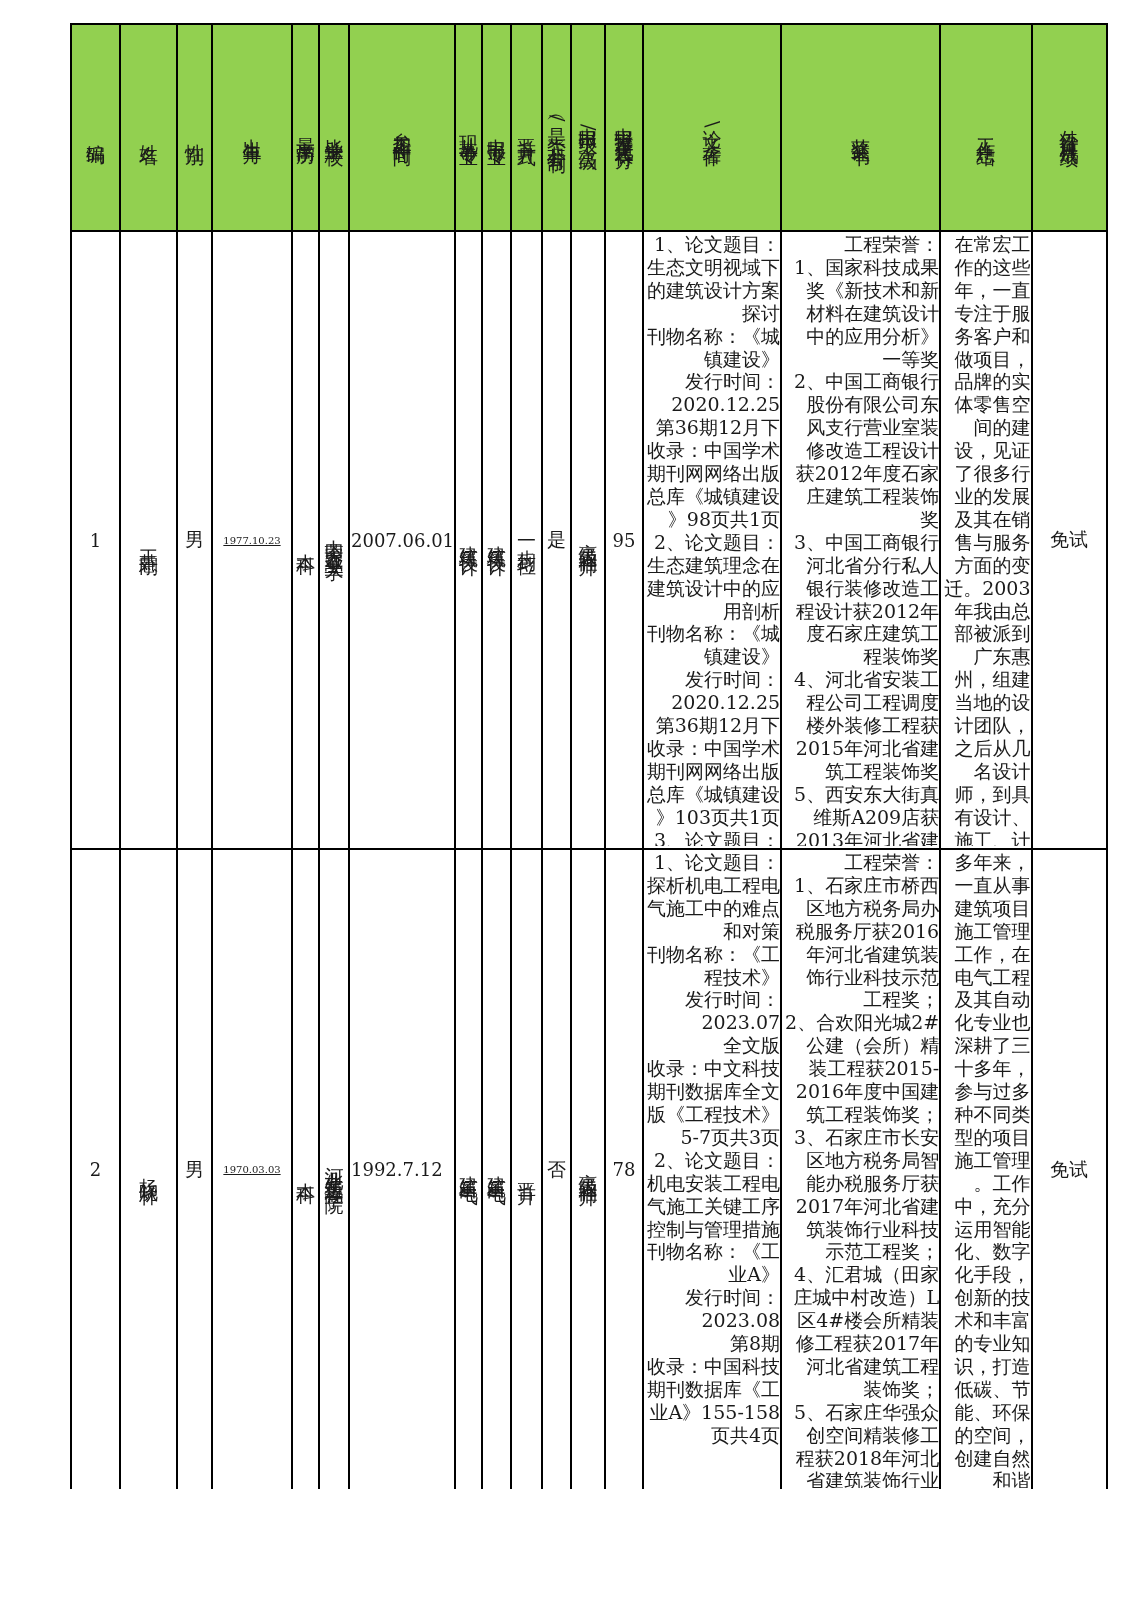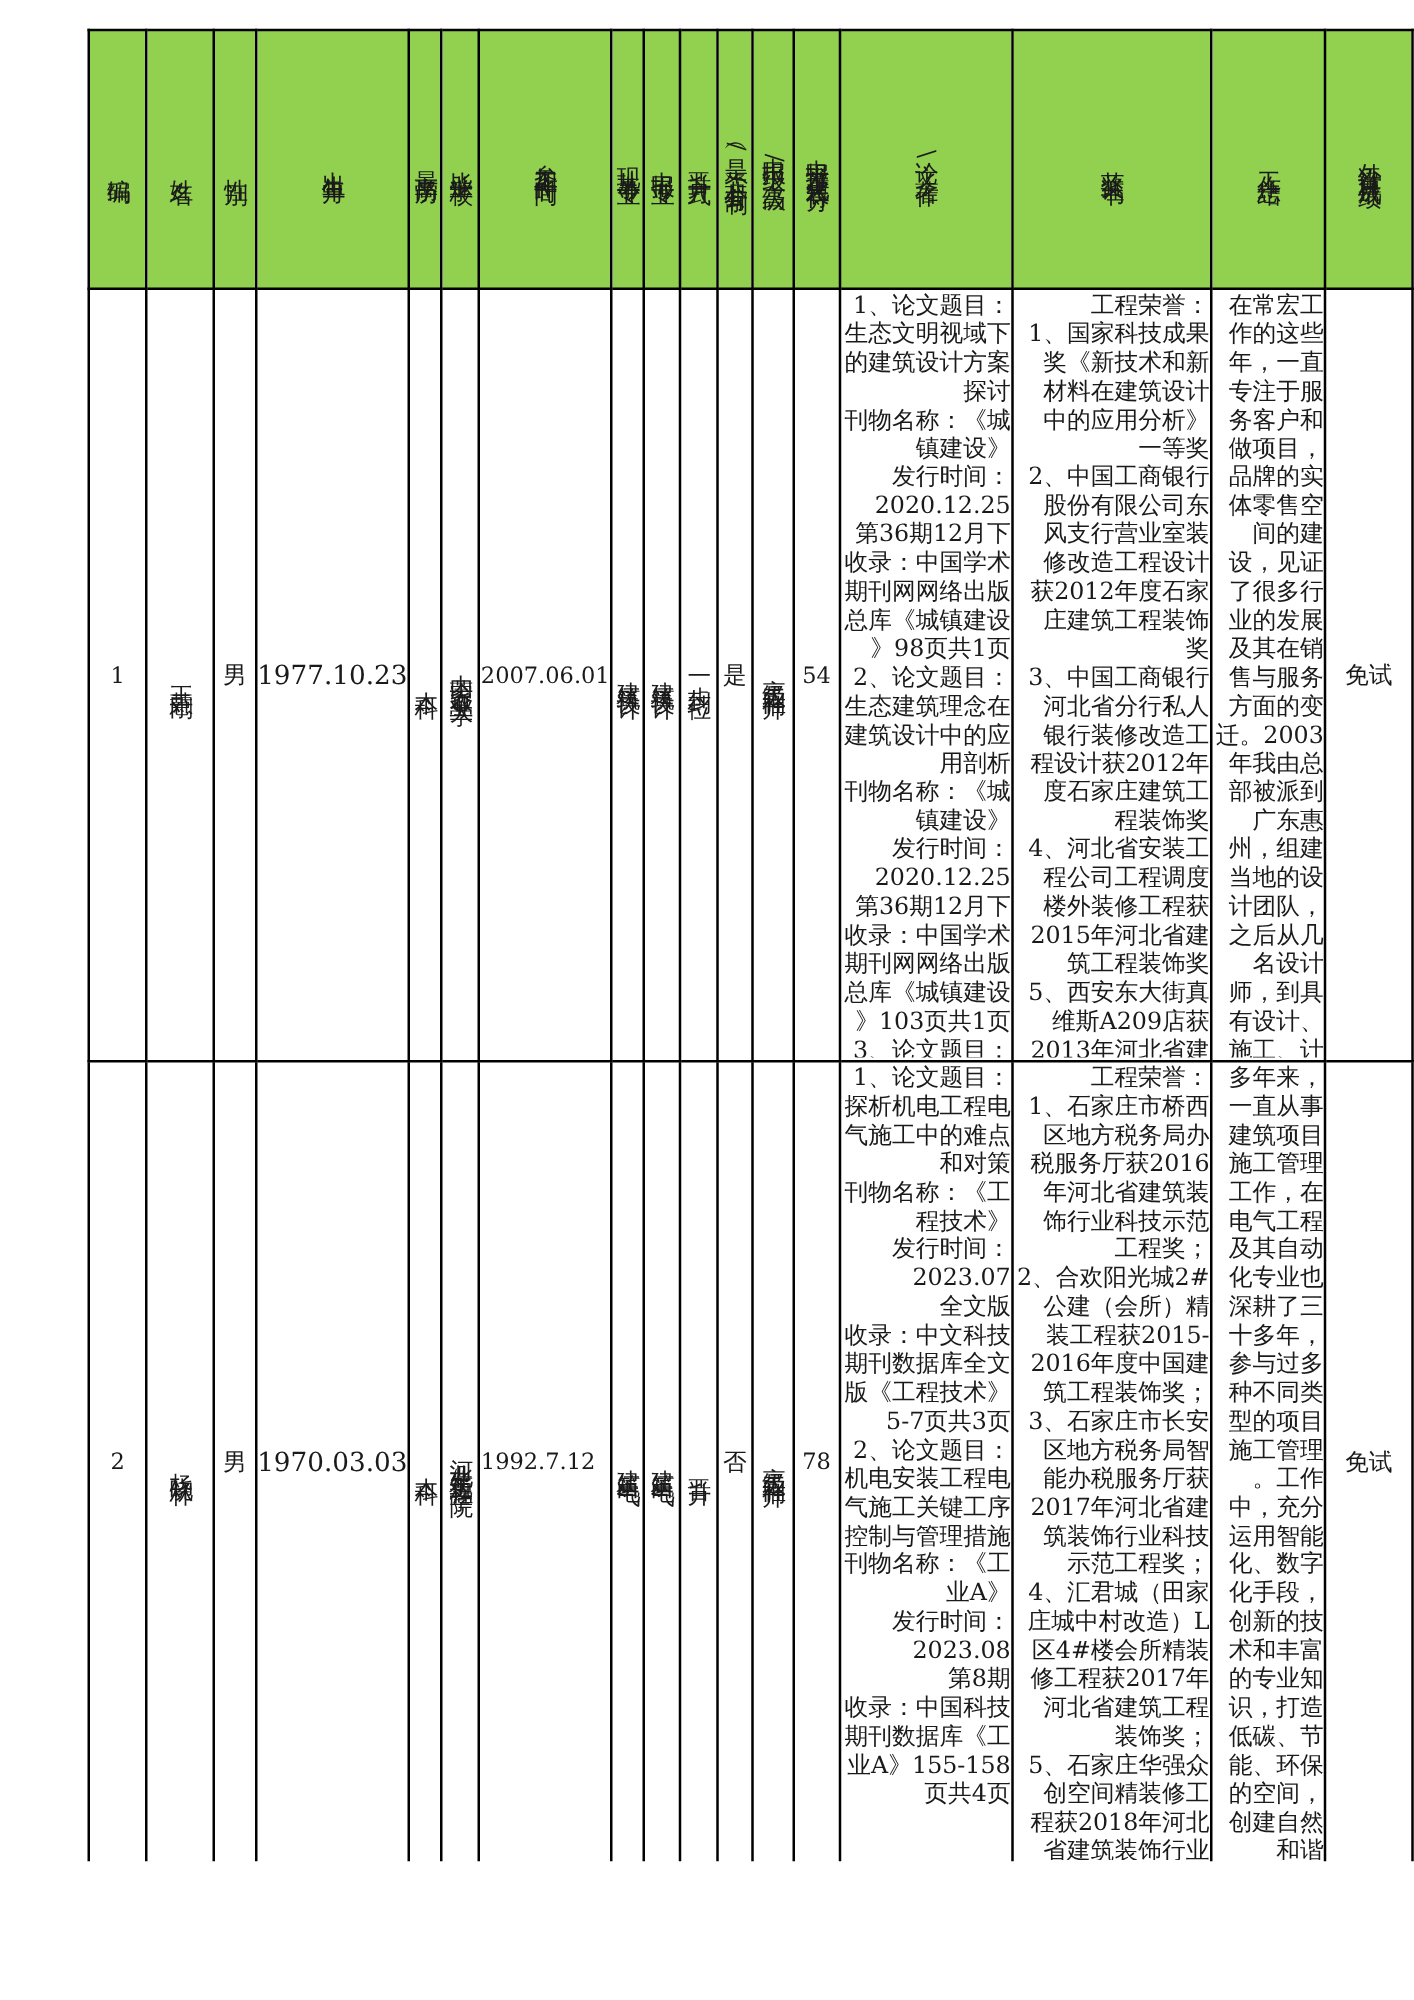--- a/index.html
+++ b/index.html
@@ -17,21 +17,21 @@
   th .vtext{letter-spacing:3px;}
   tr.r1{height:618px;}
   tr.r2{height:640px;}
   td.long{vertical-align:top;text-align:left;}
   .clip{overflow:hidden;}
   .r1 .clip{height:614px;}
   .r2 .clip{height:638px;}
   .longtext{white-space:pre;font-size:19px;line-height:22.9px;padding:1px 0 0 3px;text-align:right;}
   .num{font-size:18px;}
   .vbody{font-size:19px;}
-  td.date{font-size:21px;white-space:nowrap;}
+  td.date{font-size:10px;white-space:nowrap;text-decoration:underline;}
   td.datespill{font-size:18px;white-space:nowrap;text-align:left;}
   td.datespill .dval{display:inline-block;padding-left:1px;}
   .plain{font-size:19px;}
 </style>
 </head>
 <body>
 
 <div class="page">
   <table>
     <colgroup>
@@ -81,21 +81,21 @@
         <td class="plain">男</td>
         <td class="date">1977.10.23</td>
         <td><span class="vtext vbody">本科</span></td>
         <td><span class="vtext vbody">内蒙古农业大学</span></td>
         <td class="datespill"><span class="dval">2007.06.01</span></td>
         <td><span class="vtext vbody">建筑设计</span></td>
         <td><span class="vtext vbody">建筑设计</span></td>
         <td><span class="vtext vbody">一步到位</span></td>
         <td class="plain">是</td>
         <td><span class="vtext vbody">高级工程师</span></td>
-        <td class="num">54</td>
+        <td class="num">95</td>
         <td class="long">
             <div class="clip">
               <div class="longtext">1、论文题目：
 生态文明视域下
 的建筑设计方案
 探讨
 刊物名称：《城
 镇建设》
 发行时间：
 2020.12.25

